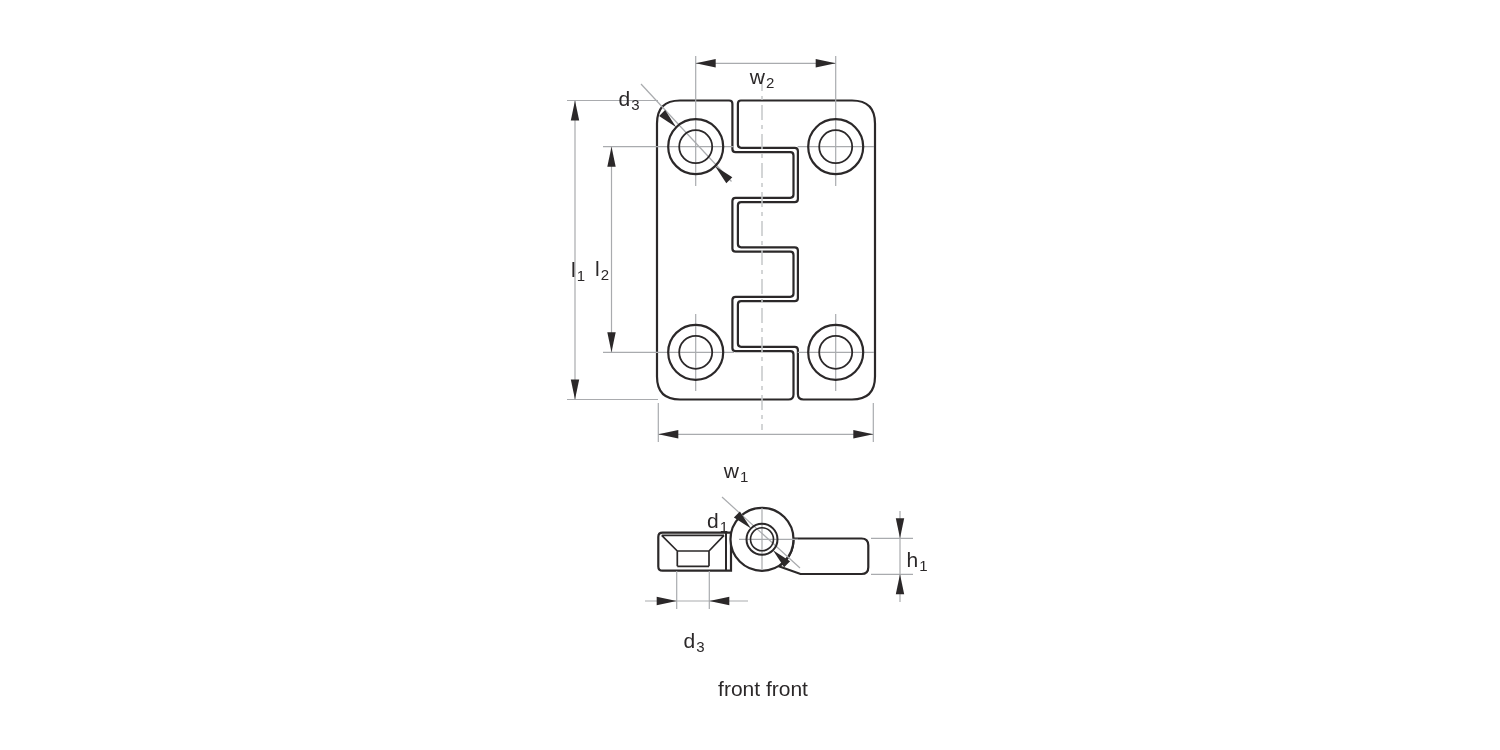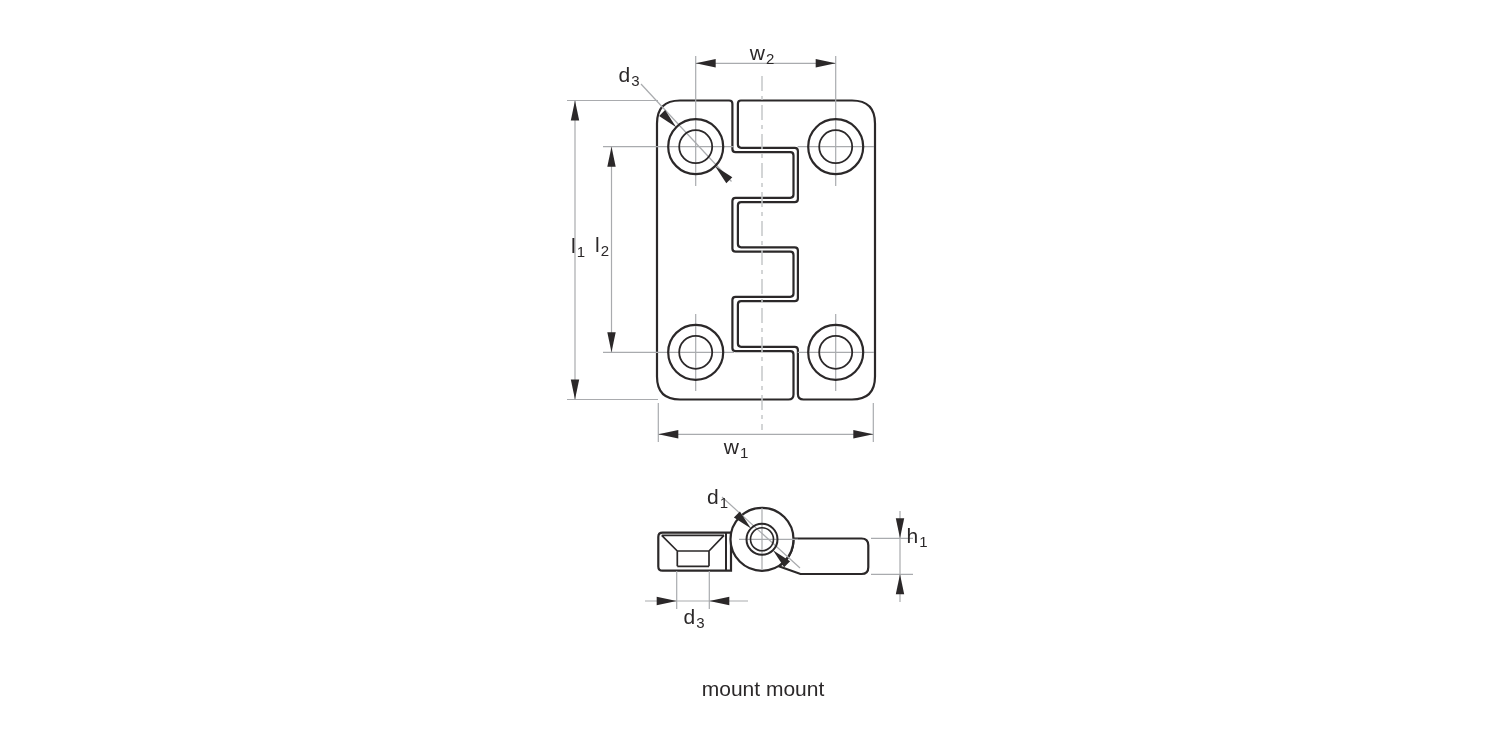--- a/index.html
+++ b/index.html
@@ -16,21 +16,21 @@
   .stage svg{position:absolute;left:0;top:0;}
   
   .ink{stroke:var(--line);fill:none;}
   .ink-fill{stroke:var(--line);fill:#ffffff;}
   .arrow{fill:var(--line);stroke:none;}
   .gray{stroke:var(--muted);fill:none;stroke-width:1.2;}
   .cline{stroke:var(--center);fill:none;stroke-width:1.5;stroke-dasharray:15 5 4 5;}
   
   .dim-label{
     position:absolute;transform:translate(-50%,-50%);
-    font-size:21px;color:var(--line);line-height:1;white-space:nowrap;
+    font-size:21px;color:var(--line);line-height:1;white-space:nowrap;margin-top:24px;
   }
   .dim-label .sub{font-size:15px;position:relative;top:4px;margin-left:1px;}
   .caption{
     position:absolute;transform:translate(-50%,-50%);
     font-size:21px;color:var(--line);white-space:nowrap;
   }
 </style>
 </head>
 <body>
 
@@ -175,15 +175,15 @@
   <div class="dim-label" style="left:717.5px;top:496px">
     <span class="base">d</span><span class="sub">1</span>
   </div>
   <div class="dim-label" style="left:917px;top:535px">
     <span class="base">h</span><span class="sub">1</span>
   </div>
   <div class="dim-label" style="left:694px;top:615.5px">
     <span class="base">d</span><span class="sub">3</span>
   </div>
 
-  <div class="caption" style="left:763px;top:689px">mount mount</div>
+  <div class="caption" style="left:763px;top:689px">front front</div>
 
 </div>
 
 </body></html>

